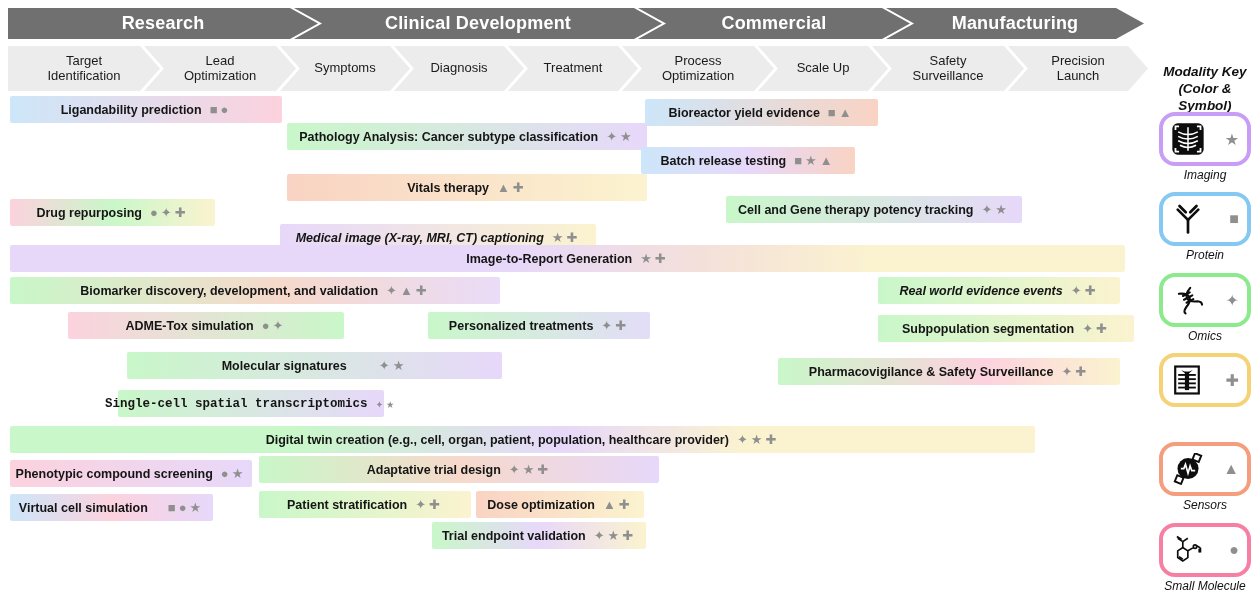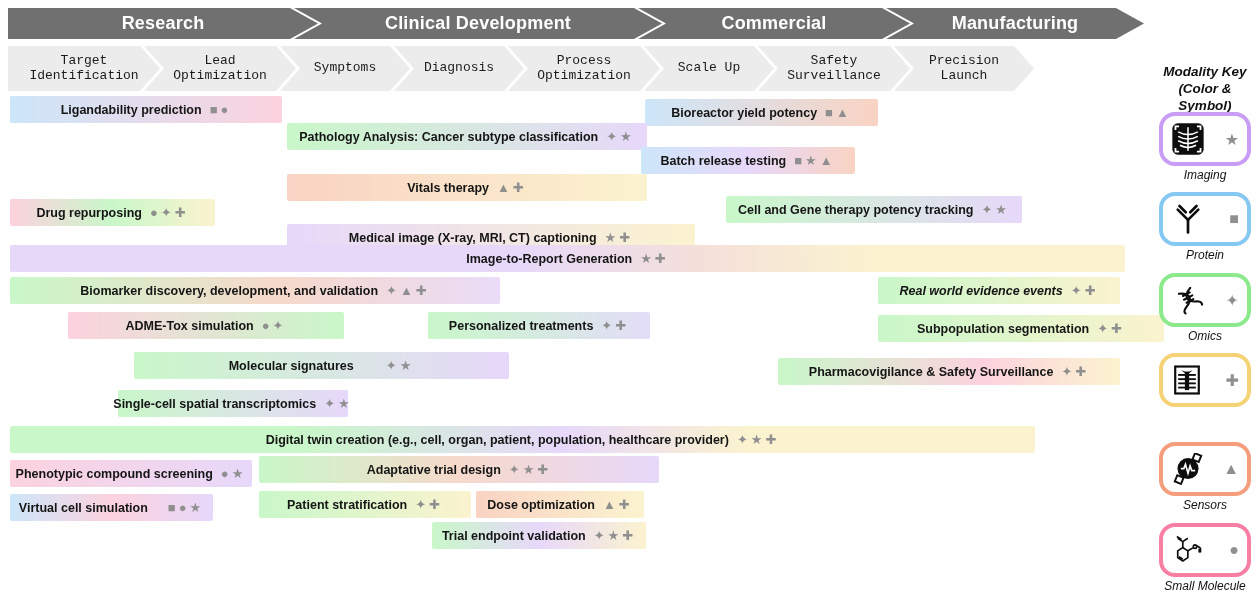--- a/index.html
+++ b/index.html
@@ -19,21 +19,20 @@
   .stage.stage-first{clip-path:polygon(0 0,calc(100% - 28px) 0,100% 50%,calc(100% - 28px) 100%,0 100%);margin-left:0;}
   
   #substage-band{position:absolute;left:8px;top:46px;display:flex;}
   .substage{
     height:45px;display:flex;align-items:center;justify-content:center;
     background:var(--substage-fill);color:#1b1b1b;font-size:13px;line-height:1.12;
     text-align:center;white-space:pre-line;
     clip-path:polygon(0 0,calc(100% - 20px) 0,100% 50%,calc(100% - 20px) 100%,0 100%,20px 50%);
     margin-left:-16px;
     filter:drop-shadow(1px 0 0 #bdbdbd) drop-shadow(-1px 0 0 #bdbdbd) drop-shadow(0 1px 0 #bdbdbd) drop-shadow(0 -1px 0 #bdbdbd);
-    font-family:Liberation Mono, monospace;
   }
   .substage.substage-first{clip-path:polygon(0 0,calc(100% - 20px) 0,100% 50%,calc(100% - 20px) 100%,0 100%);margin-left:0;}
   
   #bars-layer{position:absolute;left:0;top:0;width:100%;height:100%;}
   .bar{
     position:absolute;height:27px;border-radius:2px;
     display:flex;align-items:center;justify-content:center;gap:8px;
     white-space:nowrap;padding:0 4px;box-sizing:border-box;
   }
   .bar-label{font-weight:700;font-size:12.5px;color:#151515;}
@@ -67,35 +66,36 @@
         <span>Manufacturing</span>
       </div>
     </div>
   <div id="substage-band">
       <div class="substage substage-first" style="width: 152px;"><span>Target
 Identification</span></div>
       <div class="substage" style="width: 152px;"><span>Lead
 Optimization</span></div>
       <div class="substage" style="width: 130px;"><span>Symptoms</span></div>
       <div class="substage" style="width: 130px;"><span>Diagnosis</span></div>
+      <div class="substage" style="width: 130px;"><span>Treatment</span></div>
       <div class="substage" style="width: 152px;"><span>Process
 Optimization</span></div>
       <div class="substage" style="width: 130px;"><span>Scale Up</span></div>
       <div class="substage" style="width: 152px;"><span>Safety
 Surveillance</span></div>
       <div class="substage" style="width: 140px;"><span>Precision
 Launch</span></div>
     </div>
   <div id="bars-layer">
       <div class="bar" style="left: 10px; top: 96px; width: 272px; background: linear-gradient(90deg, rgb(205, 230, 249), rgb(252, 210, 222));">
         <span class="bar-label">Ligandability prediction</span>
         <span class="bar-symbols">■●</span>
       </div>
       <div class="bar" style="left: 645px; top: 99px; width: 233px; background: linear-gradient(90deg, rgb(205, 230, 249), rgb(249, 211, 195));">
-        <span class="bar-label">Bioreactor yield potency</span>
+        <span class="bar-label">Bioreactor yield evidence</span>
         <span class="bar-symbols">■▲</span>
       </div>
       <div class="bar" style="left: 287px; top: 123px; width: 360px; background: linear-gradient(90deg, rgb(201, 247, 201), rgb(231, 216, 250));">
         <span class="bar-label">Pathology Analysis: Cancer subtype classification</span>
         <span class="bar-symbols">✦★</span>
       </div>
       <div class="bar" style="left: 641px; top: 147px; width: 214px; background: linear-gradient(90deg, rgb(205, 230, 249), rgb(231, 216, 250), rgb(249, 211, 195));">
         <span class="bar-label">Batch release testing</span>
         <span class="bar-symbols">■★▲</span>
       </div>
@@ -104,21 +104,21 @@
         <span class="bar-symbols">▲✚</span>
       </div>
       <div class="bar" style="left: 10px; top: 199px; width: 205px; background: linear-gradient(90deg, rgb(252, 210, 222), rgb(201, 247, 201), rgb(251, 243, 207));">
         <span class="bar-label">Drug repurposing</span>
         <span class="bar-symbols">●✦✚</span>
       </div>
       <div class="bar" style="left: 726px; top: 196px; width: 296px; background: linear-gradient(90deg, rgb(201, 247, 201), rgb(231, 216, 250));">
         <span class="bar-label">Cell and Gene therapy potency tracking</span>
         <span class="bar-symbols">✦★</span>
       </div>
-      <div class="bar" style="left: 287px; top: 224px; width: 408px; background: linear-gradient(90deg, rgb(231, 216, 250), rgb(251, 243, 207));">
+      <div class="bar" style="left: 280px; top: 224px; width: 316px; background: linear-gradient(90deg, rgb(231, 216, 250), rgb(251, 243, 207)); font-style: italic;">
         <span class="bar-label">Medical image (X-ray, MRI, CT) captioning</span>
         <span class="bar-symbols">★✚</span>
       </div>
       <div class="bar" style="left: 10px; top: 245px; width: 1115px; background: linear-gradient(90deg, rgb(231, 216, 250), rgb(231, 216, 250) 45%, rgb(244, 224, 218) 62%, rgb(251, 243, 207) 78%);">
         <span class="bar-label">Image-to-Report Generation</span>
         <span class="bar-symbols">★✚</span>
       </div>
       <div class="bar" style="left: 10px; top: 277px; width: 490px; background: linear-gradient(90deg, rgb(201, 247, 201), rgb(246, 217, 203) 55%, rgb(234, 220, 248));">
         <span class="bar-label">Biomarker discovery, development, and validation</span>
         <span class="bar-symbols">✦▲✚</span>
@@ -128,33 +128,33 @@
         <span class="bar-symbols">✦✚</span>
       </div>
       <div class="bar" style="left: 68px; top: 312px; width: 276px; background: linear-gradient(90deg, rgb(252, 210, 222), rgb(201, 247, 201));">
         <span class="bar-label">ADME-Tox simulation</span>
         <span class="bar-symbols">●✦</span>
       </div>
       <div class="bar" style="left: 428px; top: 312px; width: 222px; background: linear-gradient(90deg, rgb(201, 247, 201), rgb(227, 221, 248));">
         <span class="bar-label">Personalized treatments</span>
         <span class="bar-symbols">✦✚</span>
       </div>
-      <div class="bar" style="left: 878px; top: 315px; width: 286px; background: linear-gradient(90deg, rgb(201, 247, 201), rgb(251, 243, 207));">
+      <div class="bar" style="left: 878px; top: 315px; width: 256px; background: linear-gradient(90deg, rgb(201, 247, 201), rgb(251, 243, 207));">
         <span class="bar-label">Subpopulation segmentation</span>
         <span class="bar-symbols">✦✚</span>
       </div>
-      <div class="bar" style="left: 134px; top: 352px; width: 375px; background: linear-gradient(90deg, rgb(201, 247, 201), rgb(231, 216, 250)); gap: 32px;">
+      <div class="bar" style="left: 127px; top: 352px; width: 375px; background: linear-gradient(90deg, rgb(201, 247, 201), rgb(231, 216, 250)); gap: 32px;">
         <span class="bar-label">Molecular signatures</span>
         <span class="bar-symbols">✦★</span>
       </div>
       <div class="bar" style="left: 778px; top: 358px; width: 342px; background: linear-gradient(90deg, rgb(201, 247, 201), rgb(252, 210, 222) 60%, rgb(251, 243, 207));">
         <span class="bar-label">Pharmacovigilance &amp; Safety Surveillance</span>
         <span class="bar-symbols">✦✚</span>
       </div>
-      <div class="bar" style="left: 118px; top: 390px; width: 230px; background: linear-gradient(90deg, rgb(201, 247, 201), rgb(231, 216, 250));">
+      <div class="bar" style="left: 118px; top: 390px; width: 266px; background: linear-gradient(90deg, rgb(201, 247, 201), rgb(231, 216, 250)); font-family: Liberation Mono, monospace;">
         <span class="bar-label">Single-cell spatial transcriptomics</span>
         <span class="bar-symbols">✦★</span>
       </div>
       <div class="bar" style="left: 10px; top: 426px; width: 1025px; background: linear-gradient(90deg, rgb(201, 247, 201), rgb(201, 247, 201) 28%, rgb(231, 216, 250) 54%, rgb(251, 243, 207) 72%);">
         <span class="bar-label">Digital twin creation (e.g., cell, organ, patient, population, healthcare provider)</span>
         <span class="bar-symbols">✦★✚</span>
       </div>
       <div class="bar" style="left: 10px; top: 460px; width: 242px; background: linear-gradient(90deg, rgb(252, 210, 222), rgb(231, 216, 250));">
         <span class="bar-label">Phenotypic compound screening</span>
         <span class="bar-symbols">●★</span>

